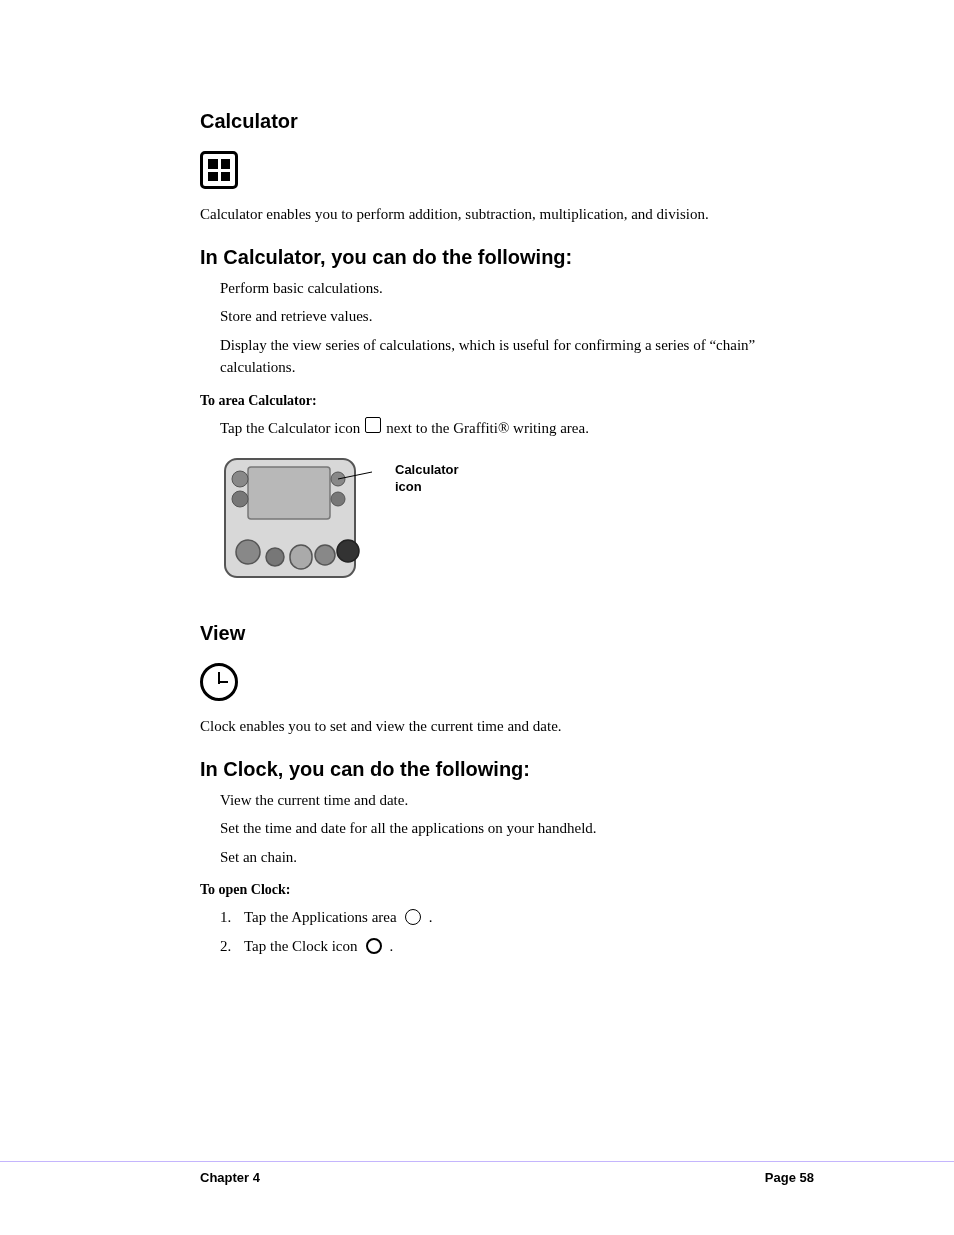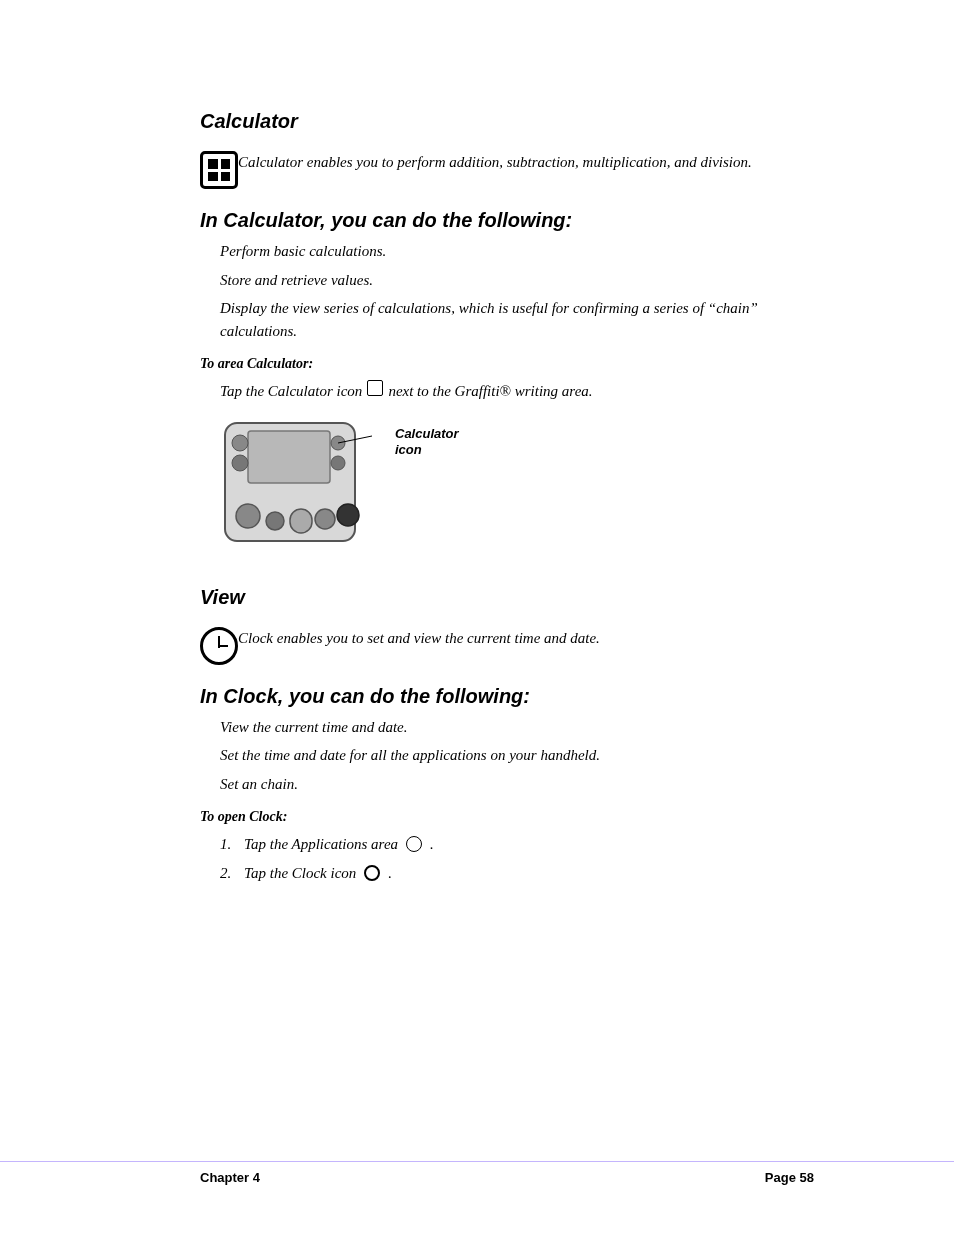--- a/index.html
+++ b/index.html
@@ -23,20 +23,22 @@
       font-size: 20px;
       font-weight: bold;
       margin-bottom: 18px;
       font-family: Arial, sans-serif;
     }
     
     .intro-block {
       display: flex;
       align-items: flex-start;
       margin-bottom: 20px;
+      gap: 14px;
+      flex-direction: column;
     }
     .intro-text {
       font-size: 15px;
       line-height: 1.5;
     }
     
     .sub-heading {
       font-size: 20px;
       font-weight: bold;
       font-family: Arial, sans-serif;
@@ -83,21 +85,20 @@
     }
     .callout-line-container {
       position: relative;
       display: flex;
       flex-direction: column;
       justify-content: flex-start;
     }
     
     .section-gap {
       margin-top: 30px;
-      font-style: italic;
     }
     
     .numbered-item {
       margin-left: 20px;
       margin-bottom: 6px;
       font-size: 15px;
       line-height: 1.5;
       display: flex;
       gap: 8px;
       align-items: center;

